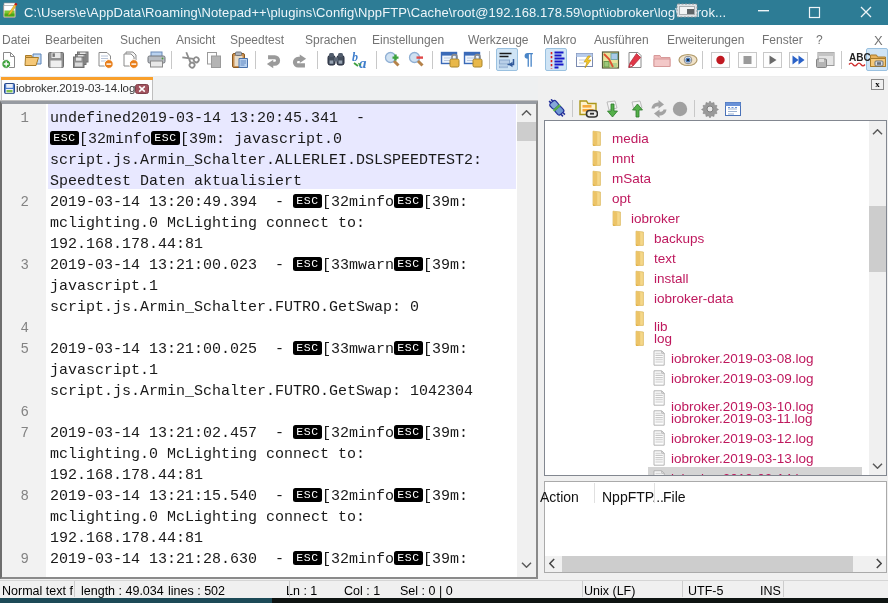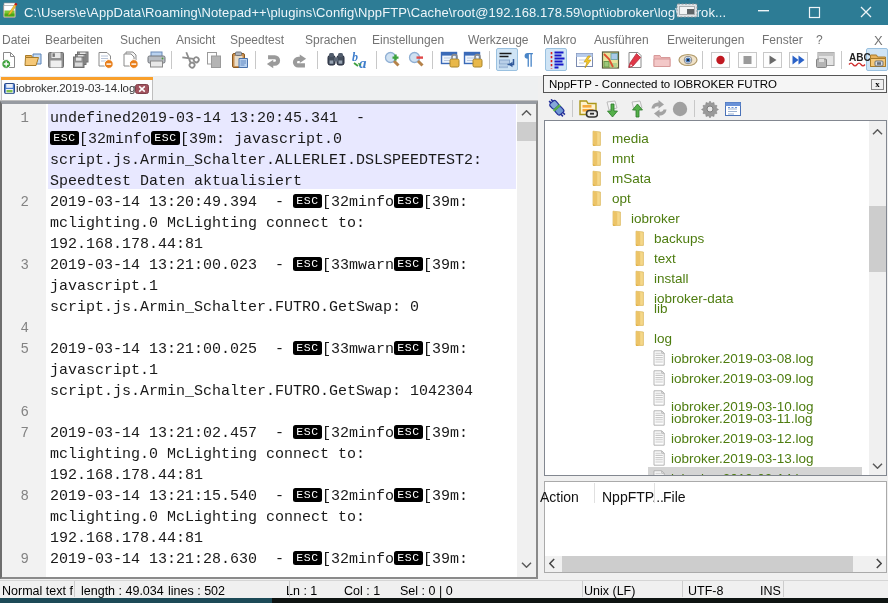--- a/index.html
+++ b/index.html
@@ -33,21 +33,21 @@
 
 .sb-track { position:absolute; background:#f0f0f0; }
 .sb-thumb { position:absolute; background:#cdcdcd; }
 
 #panel { position:absolute; left:538px; top:77px; width:350px; height:502px; background:#f0f0f0; }
 #phead { position:absolute; left:543px; top:75px; width:344px; height:18px; background:#f5f5f5; border:1px solid #555; }
 #phead .pt { position:absolute; left:5px; top:2px; font-size:11.5px; color:#000; }
 #pclose { position:absolute; left:871px; top:79px; width:13px; height:11px; background:#f0f0f0; border:1px solid #888; font-size:9px; line-height:9px; text-align:center; color:#000; font-family:"Liberation Serif",serif; font-weight:bold;}
 .fbi { position:absolute; width:18px; height:18px; }
 #tree { position:absolute; left:544px; top:120px; width:343px; height:356px; background:#fff; border:1px solid #828790; }
-.trow { position:absolute; font-size:13.5px; color:#4d7c0f; white-space:nowrap; }
+.trow { position:absolute; font-size:13.5px; color:#be185d; white-space:nowrap; }
 .ticon { position:absolute; width:16px; height:16px; }
 #queue { position:absolute; left:544px; top:481px; width:343px; height:92px; background:#fff; border:1px solid #aaa; }
 .qh { position:absolute; top:489px; font-size:14px; color:#101010; }
 .qsep { position:absolute; top:483px; width:1px; height:20px; background:#e0e0e0; }
 
 #status { position:absolute; left:0; top:580px; width:888px; height:18px; background:#f0f0f0; border-top:1px solid #d5d5d5; }
 .st { position:absolute; top:583.5px; font-size:12.5px; color:#000; white-space:pre; }
 .ssep { position:absolute; top:581px; width:1px; height:16px; background:#cdcdcd; }
 #bottomstrip { position:absolute; left:0; top:598px; width:888px; height:5px; background:#0e1412; }
 #bottomstrip .bl { position:absolute; left:0; top:0; width:272px; height:5px; background:#1c4a57; }
@@ -385,23 +385,20 @@
   <div class="sb-track" style="left:517px;top:104px;width:19px;height:473px;"></div>
   <div class="sb-thumb" style="left:517px;top:122px;width:19px;height:19px;"></div>
   <svg class="abs" style="left:521px;top:110px" width="11" height="6" viewBox="0 0 11 6">
       <path d="M1 5.2 L5.5 0.8 L10 5.2" fill="none" stroke="#5a5a5a" stroke-width="1.5"></path>
     </svg>
   <svg class="abs" style="left:521px;top:562px" width="11" height="6" viewBox="0 0 11 6">
       <path d="M1 0.8 L5.5 5.2 L10 0.8" fill="none" stroke="#5a5a5a" stroke-width="1.5"></path>
     </svg>
 
   <div id="panel"></div>
-  <div id="phead">
-      <span class="pt">NppFTP - Connected to IOBROKER FUTRO</span>
-    </div>
   <div id="pclose">x</div>
   <div id="tree"></div>
   <div id="treeclip" style="position:absolute;left:545px;top:121px;width:323px;height:354px;overflow:hidden;">
       <svg class="ticon" style="left:44px;top:9px" width="16" height="16" viewBox="0 0 16 16">
         <path d="M4 1.2 L11.4 2 V15.4 H4 Z" fill="#f5d88a" stroke="#d8b558" stroke-width="0.7"></path>
         <path d="M4 1.2 L8.2 2.6 V15.4 H4 Z" fill="#ecc468"></path>
         <path d="M4 13.8 L7 15.9 H4 Z" fill="#e2b54e"></path>
       </svg>
       <div class="trow" style="left:67px;top:10px">media</div>
       <svg class="ticon" style="left:44px;top:29px" width="16" height="16" viewBox="0 0 16 16">
@@ -450,21 +447,21 @@
         <path d="M4 1.2 L11.4 2 V15.4 H4 Z" fill="#f5d88a" stroke="#d8b558" stroke-width="0.7"></path>
         <path d="M4 1.2 L8.2 2.6 V15.4 H4 Z" fill="#ecc468"></path>
         <path d="M4 13.8 L7 15.9 H4 Z" fill="#e2b54e"></path>
       </svg>
       <div class="trow" style="left:109px;top:170px">iobroker-data</div>
       <svg class="ticon" style="left:87px;top:189px" width="16" height="16" viewBox="0 0 16 16">
         <path d="M4 1.2 L11.4 2 V15.4 H4 Z" fill="#f5d88a" stroke="#d8b558" stroke-width="0.7"></path>
         <path d="M4 1.2 L8.2 2.6 V15.4 H4 Z" fill="#ecc468"></path>
         <path d="M4 13.8 L7 15.9 H4 Z" fill="#e2b54e"></path>
       </svg>
-      <div class="trow" style="left:109px;top:180px">lib</div>
+      <div class="trow" style="left:109px;top:198px">lib</div>
       <svg class="ticon" style="left:87px;top:209px" width="16" height="16" viewBox="0 0 16 16">
         <path d="M4 1.2 L11.4 2 V15.4 H4 Z" fill="#f5d88a" stroke="#d8b558" stroke-width="0.7"></path>
         <path d="M4 1.2 L8.2 2.6 V15.4 H4 Z" fill="#ecc468"></path>
         <path d="M4 13.8 L7 15.9 H4 Z" fill="#e2b54e"></path>
       </svg>
       <div class="trow" style="left:109px;top:210px">log</div>
       <svg class="ticon" style="left:106px;top:229px" width="16" height="16" viewBox="0 0 16 16">
         <path d="M3 0.8 H10.6 L13.2 3.4 V15.2 H3 Z" fill="#fdfdfd" stroke="#adadad" stroke-width="0.9"></path>
         <path d="M10.6 0.8 V3.4 H13.2 Z" fill="#e4e4e4" stroke="#adadad" stroke-width="0.7"></path>
         <path d="M4.4 3.2 H9.8 M4.4 5.4 H11.8 M4.4 7.6 H11.8 M4.4 9.8 H11.8 M4.4 12 H11.8" stroke="#c9c9c9" stroke-width="1.1"></path>
@@ -590,21 +587,21 @@
     </svg>
 
   <div id="status"></div>
   <div class="st" style="left:2px">Normal text f</div>
   <div class="st" style="left:81px">length : 49.034</div>
   <div class="st" style="left:168px">lines : 502</div>
   <div class="st" style="left:286px">Ln : 1</div>
   <div class="st" style="left:344px">Col : 1</div>
   <div class="st" style="left:400px">Sel : 0 | 0</div>
   <div class="st" style="left:584px">Unix (LF)</div>
-  <div class="st" style="left:688px">UTF-8</div>
+  <div class="st" style="left:688px">UTF-5</div>
   <div class="st" style="left:760px">INS</div>
   <div class="ssep" style="left:74px"></div>
   <div class="ssep" style="left:289px"></div>
   <div class="ssep" style="left:582px"></div>
   <div class="ssep" style="left:682px"></div>
   <div class="ssep" style="left:783px"></div>
   <div id="bottomstrip">
       <div class="bl"></div>
     </div>
 </div>

